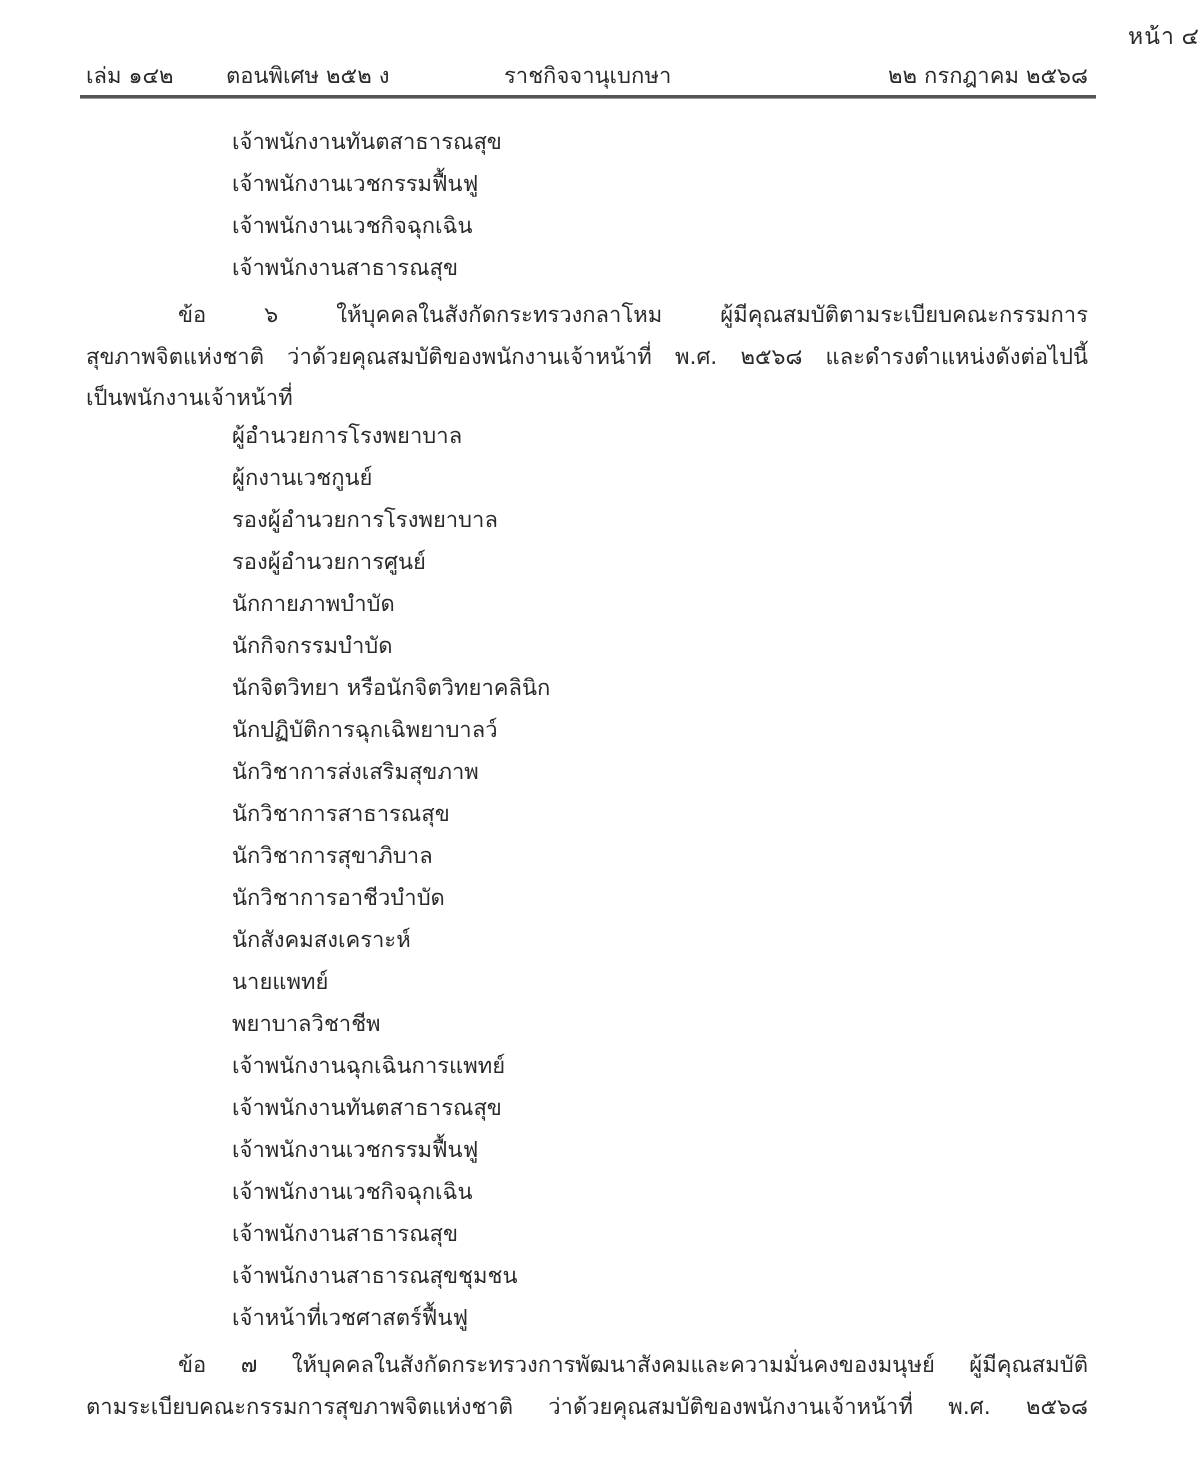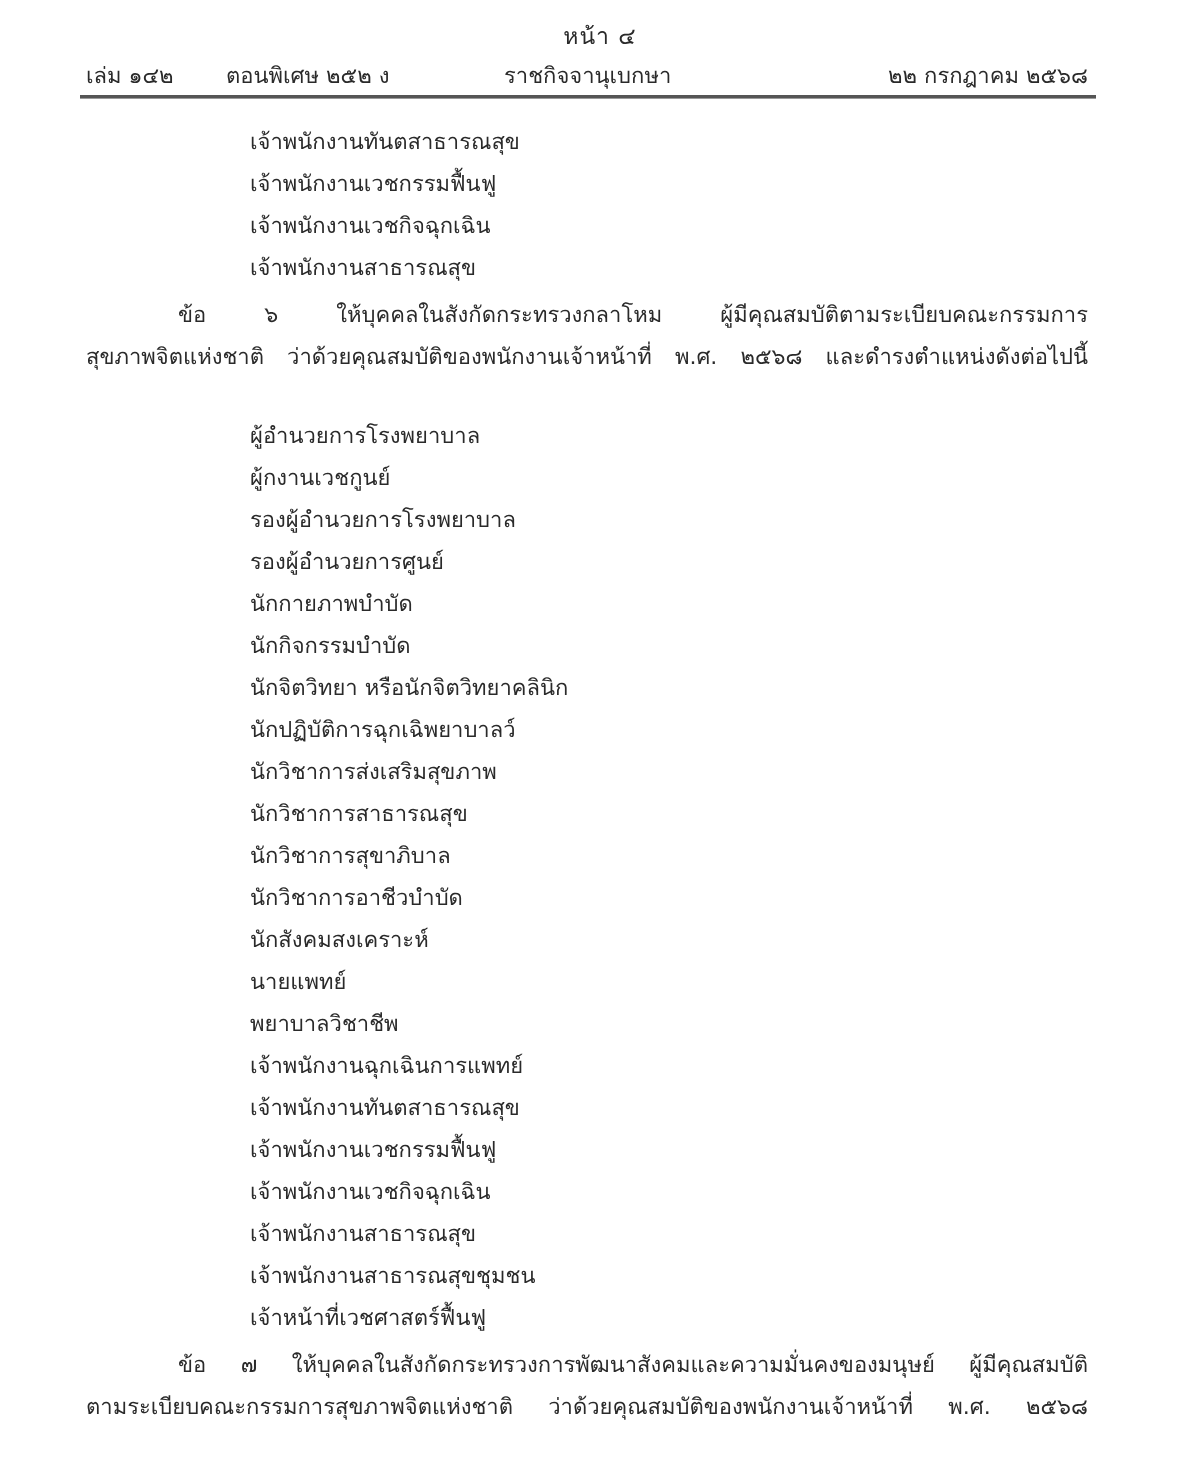--- a/index.html
+++ b/index.html
@@ -3,40 +3,40 @@
 <meta charset="utf-8">
 <style>
   html, body { margin: 0; padding: 0; background: #ffffff; }
   body {
     width: 1200px; height: 1475px; position: relative; overflow: hidden;
     font-family: "DejaVu Sans", "Liberation Sans", sans-serif;
     color: #2a2a2a;
   }
   .page-number {
     position: absolute; top: 18px; left: 0; width: 1200px;
-    text-align: center; font-size: 23px; letter-spacing: 1px;
+    text-align: right; font-size: 23px; letter-spacing: 1px; font-family: Liberation Serif, serif;
   }
   .header-line {
     position: absolute; top: 58px; left: 86px; width: 1010px; height: 32px;
     font-size: 22px;
   }
   .header-line span { position: absolute; top: 0; white-space: nowrap; }
   .h-vol { left: 0; }
   .h-issue { left: 140px; }
   .h-gazette { left: 418px; }
   .h-date { right: 8px; }
   .rule {
     position: absolute; top: 95px; left: 80px; width: 1016px; height: 3px;
     background: #555555; border-bottom: 1px solid #9a9a9a;
   }
   .list { position: absolute; left: 0; width: 1200px; }
   .item {
     position: absolute; height: 40px; font-size: 22px; white-space: nowrap;
   }
-  .item .txt { position: absolute; left: 250px; top: 0; }
+  .item .txt { position: absolute; left: 232px; top: 0; }
   .para {
     position: absolute; left: 86px; width: 1002px; font-size: 22px;
     line-height: 41.5px; text-align: justify; margin-top: 8px;
   }
   .para .line { display: block; white-space: nowrap; }
   .para .line.first { padding-left: 92px; }
   .justify { text-align: justify; text-align-last: justify; white-space: normal !important; }
 </style>
 </head>
 <body>
@@ -66,20 +66,21 @@
   </div>
   <div class="item" style="top:250px">
 
     <span class="txt">เจ้าพนักงานสาธารณสุข</span>
   </div>
 </div>
 
 <div class="para" style="top:286px">
   <span class="line first justify">ข้อ ๖ ให้บุคคลในสังกัดกระทรวงกลาโหม ผู้มีคุณสมบัติตามระเบียบคณะกรรมการ</span>
   <span class="line justify">สุขภาพจิตแห่งชาติ ว่าด้วยคุณสมบัติของพนักงานเจ้าหน้าที่ พ.ศ. ๒๕๖๘ และดำรงตำแหน่งดังต่อไปนี้</span>
+  <span class="line">เป็นพนักงานเจ้าหน้าที่</span>
 </div>
 
 <div class="list">
   <div class="item" style="top:418px">
       <span class="txt">ผู้อำนวยการโรงพยาบาล</span>
     </div>
   <div class="item" style="top:460px">
       <span class="txt">ผู้กงานเวชกูนย์</span>
     </div>
   <div class="item" style="top:502px">

